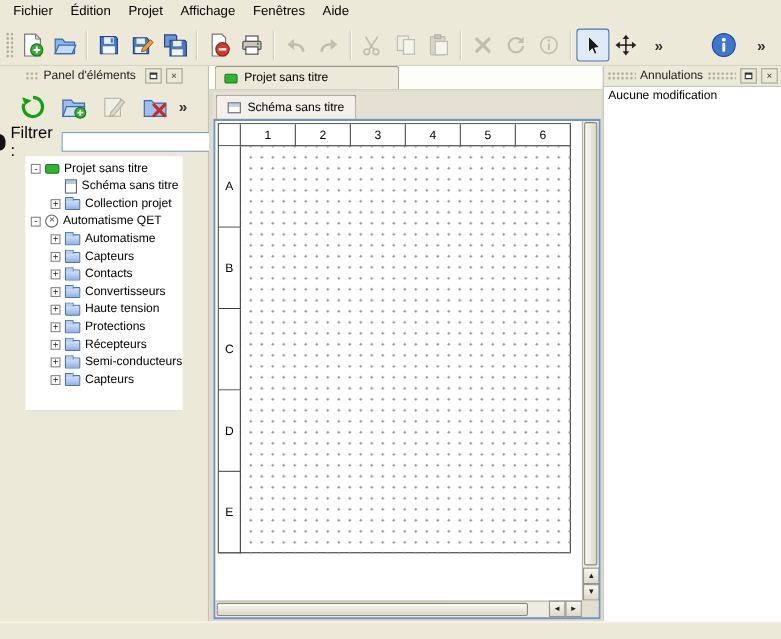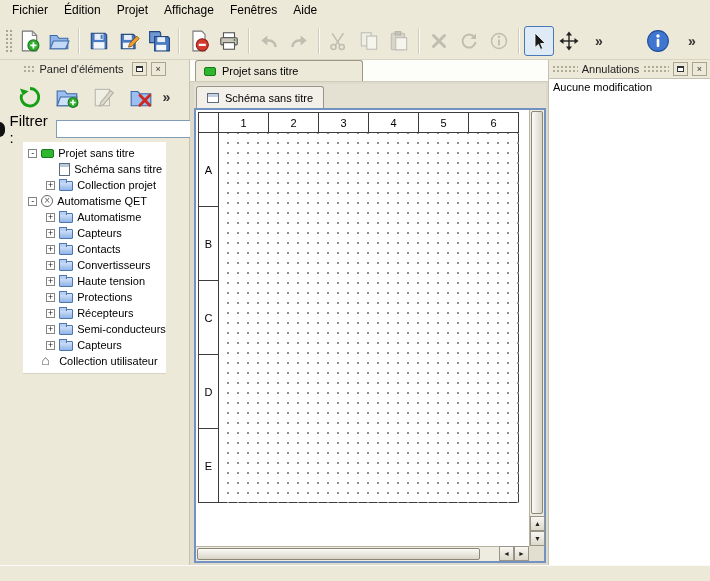--- a/index.html
+++ b/index.html
@@ -385,25 +385,20 @@
         <div class="tree-row lvl1">
           <span class="twisty">+</span>
           <span class="tree-icon" data-icon="folder"></span>
           <span>Semi-conducteurs</span>
         </div>
         <div class="tree-row lvl1">
           <span class="twisty">+</span>
           <span class="tree-icon" data-icon="folder"></span>
           <span>Capteurs</span>
         </div>
-        <div class="tree-row lvl0">
-          <span class="twisty"></span>
-          <span class="tree-icon" data-icon="home"></span>
-          <span>Collection utilisateur</span>
-        </div>
       </div>
       <div class="left-filler"></div>
     </div>
 
     <div class="center">
       <div class="project-tabbar">
         <div class="project-tab">
           <span class="proj-ico"></span>
           <span>Projet sans titre</span>
         </div>

